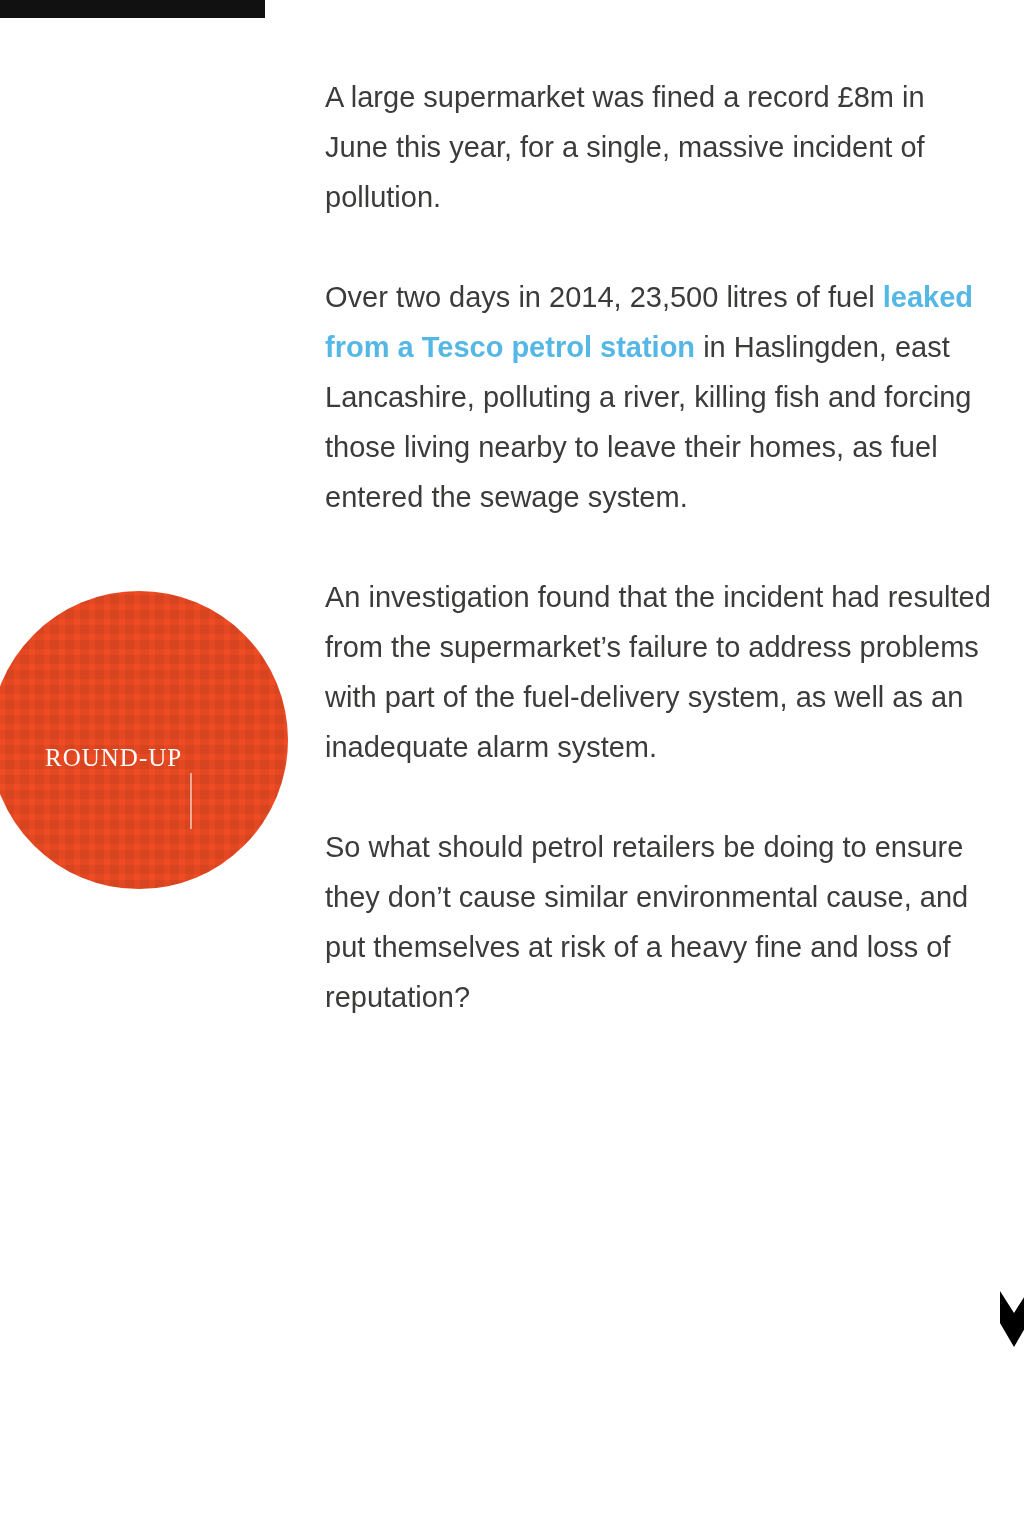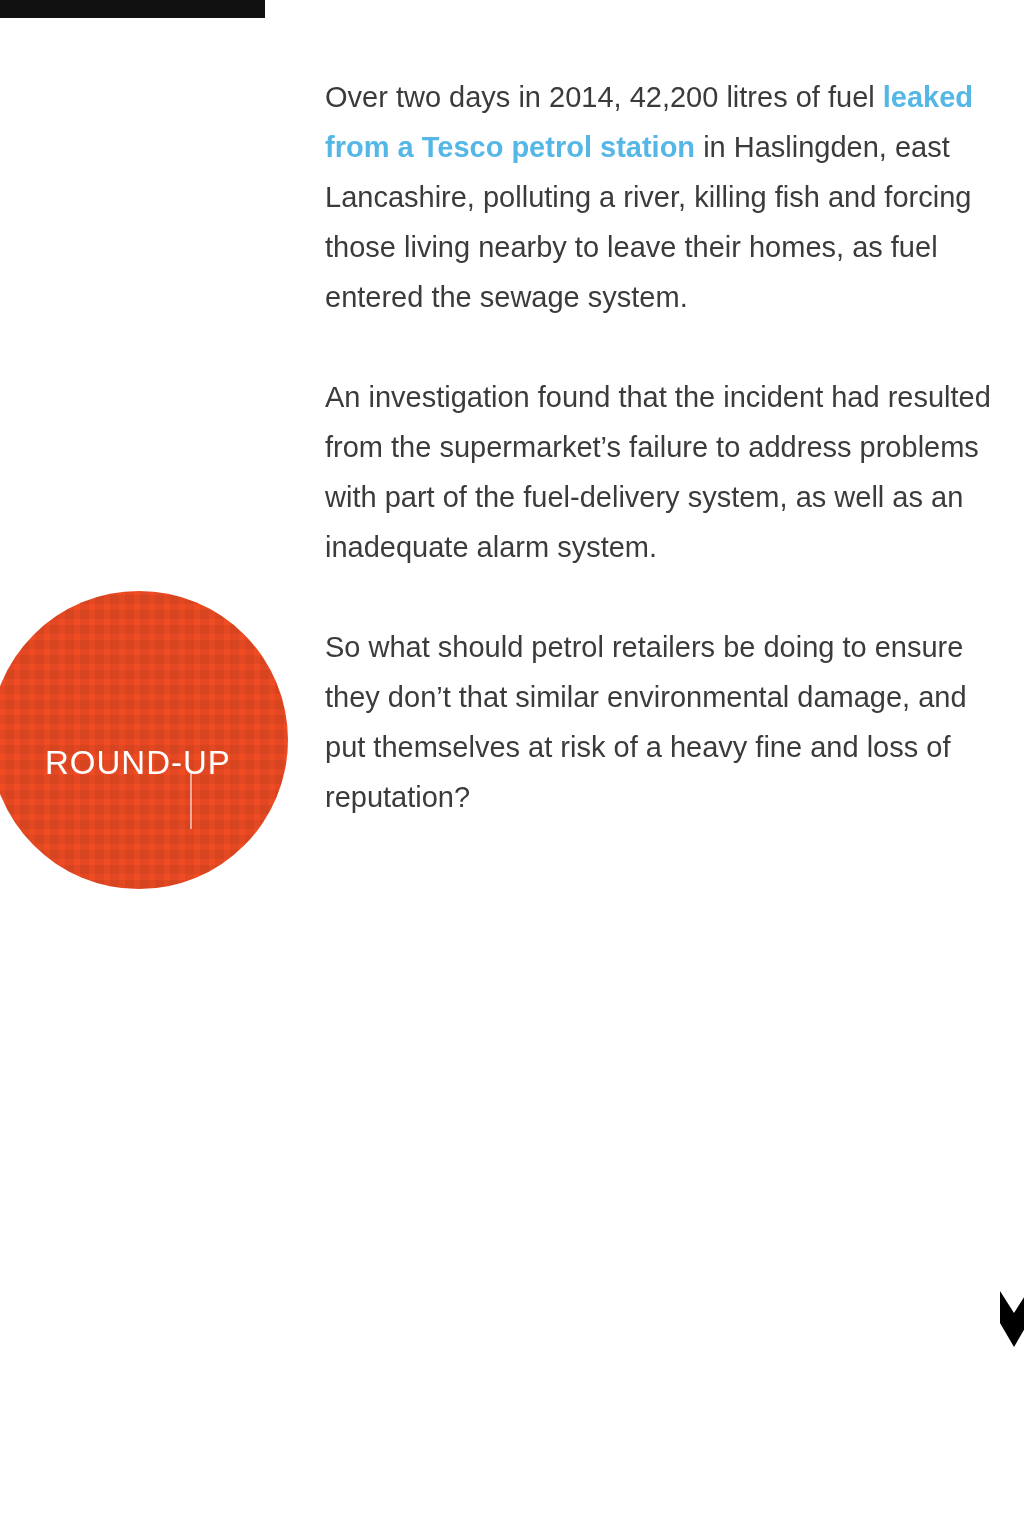--- a/index.html
+++ b/index.html
@@ -36,24 +36,25 @@
     background-color: #f04c24;
     background-image:
       repeating-linear-gradient(0deg, rgba(0,0,0,0.055) 0 9px, rgba(0,0,0,0) 9px 15px),
       repeating-linear-gradient(90deg, rgba(0,0,0,0.055) 0 9px, rgba(0,0,0,0) 9px 15px);
   }
   .badge-label {
     position: absolute;
     left: 55px;
     top: 153px;
     color: #ffffff;
-    font-size: 33px;
+    font-size: 25px;
     letter-spacing: 1px;
     font-weight: 400;
     white-space: nowrap;
+    font-family: Liberation Serif, serif;
   }
   .badge-divider {
     position: absolute;
     left: 200px;
     top: 182px;
     width: 2px;
     height: 56px;
     background: rgba(255,255,255,0.55);
   }
 
@@ -91,20 +92,21 @@
 <body>
 
 <div class="top-bar"></div>
 
 <div class="badge-circle">
   <span class="badge-label">ROUND-UP</span>
   <span class="badge-divider"></span>
 </div>
 
 <div class="article">
-    <p><span>Over two days in 2014, 42,200 litres of fuel </span><span class="link">leaked from a Tesco petrol station</span><span> in Haslingden, east Lancashire, polluting a river, killing fish and forcing those living nearby to leave their homes, as fuel entered the sewage system.</span></p>
+    <p><span>A large supermarket was fined a record £8m in June this year, for a single, massive incident of pollution.</span></p>
+    <p><span>Over two days in 2014, 23,500 litres of fuel </span><span class="link">leaked from a Tesco petrol station</span><span> in Haslingden, east Lancashire, polluting a river, killing fish and forcing those living nearby to leave their homes, as fuel entered the sewage system.</span></p>
     <p><span>An investigation found that the incident had resulted from the supermarket’s failure to address problems with part of the fuel-delivery system, as well as an inadequate alarm system.</span></p>
-    <p><span>So what should petrol retailers be doing to ensure they don’t that similar environmental damage, and put themselves at risk of a heavy fine and loss of  reputation?</span></p>
+    <p><span>So what should petrol retailers be doing to ensure they don’t cause similar environmental cause, and put themselves at risk of a heavy fine and loss of  reputation?</span></p>
   </div>
 
 <svg class="page-arrow" viewBox="0 0 28 58" xmlns="http://www.w3.org/2000/svg">
   <polygon points="0,0 14,22 28,0 28,32 14,56 0,32" fill="#000000"></polygon>
 </svg>
 
 </body></html>

